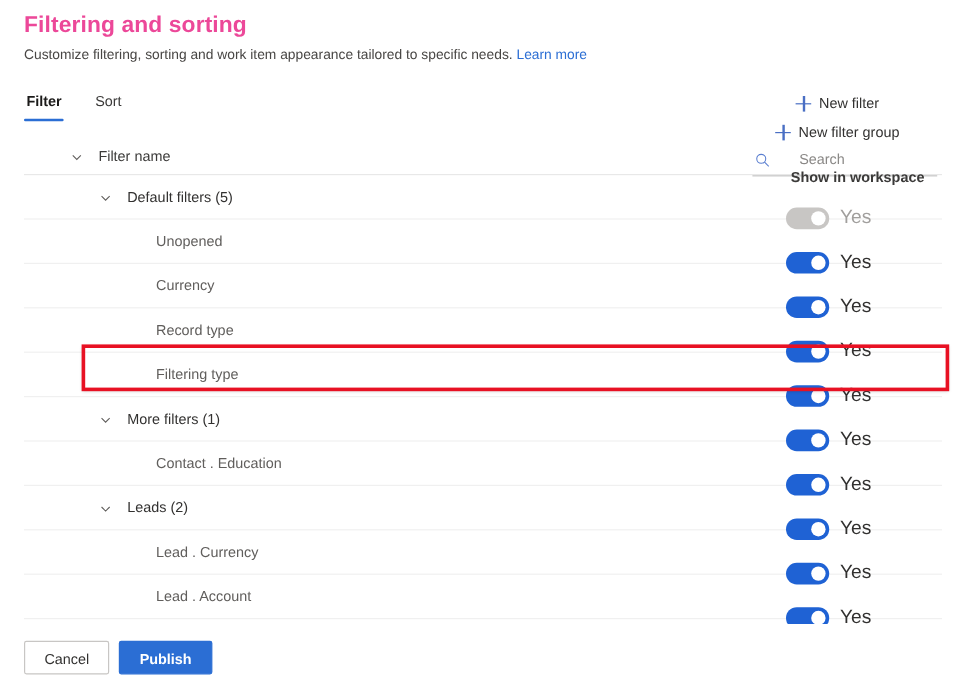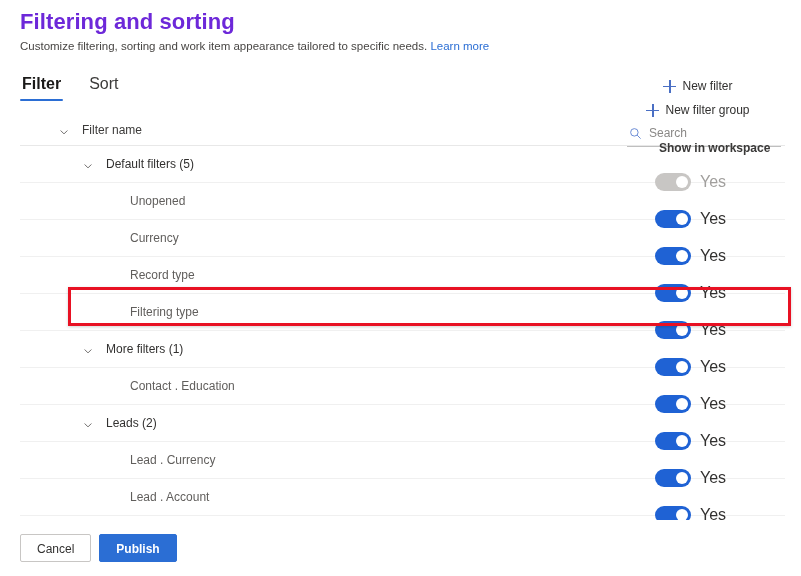--- a/index.html
+++ b/index.html
@@ -14,23 +14,23 @@
     color: #242424;
     overflow: hidden;
     position: relative;
   }
 
   
   .page-header {
     padding: 11px 20px 0 20px;
   }
   .page-title {
-    font-size: 22px;
+    font-size: 19px;
     font-weight: 600;
-    color: #6d28d9;
+    color: #ec4899;
     line-height: 22px;
     margin: 0;
     letter-spacing: 0.1px;
   }
   .page-subtitle {
     font-size: 11.5px;
     color: #484644;
     line-height: 16px;
     margin-top: 5px;
   }
@@ -48,21 +48,21 @@
     align-items: flex-start;
     height: 34px;
     position: relative;
   }
   .tabs {
     display: flex;
     gap: 24px;
     align-items: flex-start;
   }
   .tab {
-    font-size: 16px;
+    font-size: 12px;
     color: #3b3a39;
     padding: 4px 2px 9px 2px;
     cursor: pointer;
     position: relative;
     line-height: 16px;
   }
   .tab.active {
     font-weight: 600;
     color: #1b1a19;
   }
@@ -114,21 +114,21 @@
   .plus-icon::before {
     left: 0; right: 0; top: 6px; height: 1.4px;
   }
   .plus-icon::after {
     top: 0; bottom: 0; left: 6px; width: 1.4px;
   }
 
   .search-wrap {
     display: flex;
     align-items: center;
-    gap: 7px;
+    gap: 24px;
     margin-left: 12px;
     width: 150px;
     border-bottom: 1px solid #bfbfbf;
     padding: 3px 2px 5px 2px;
   }
   .search-icon svg { display: block; }
   .search-input {
     border: none;
     outline: none;
     font-size: 12px;

